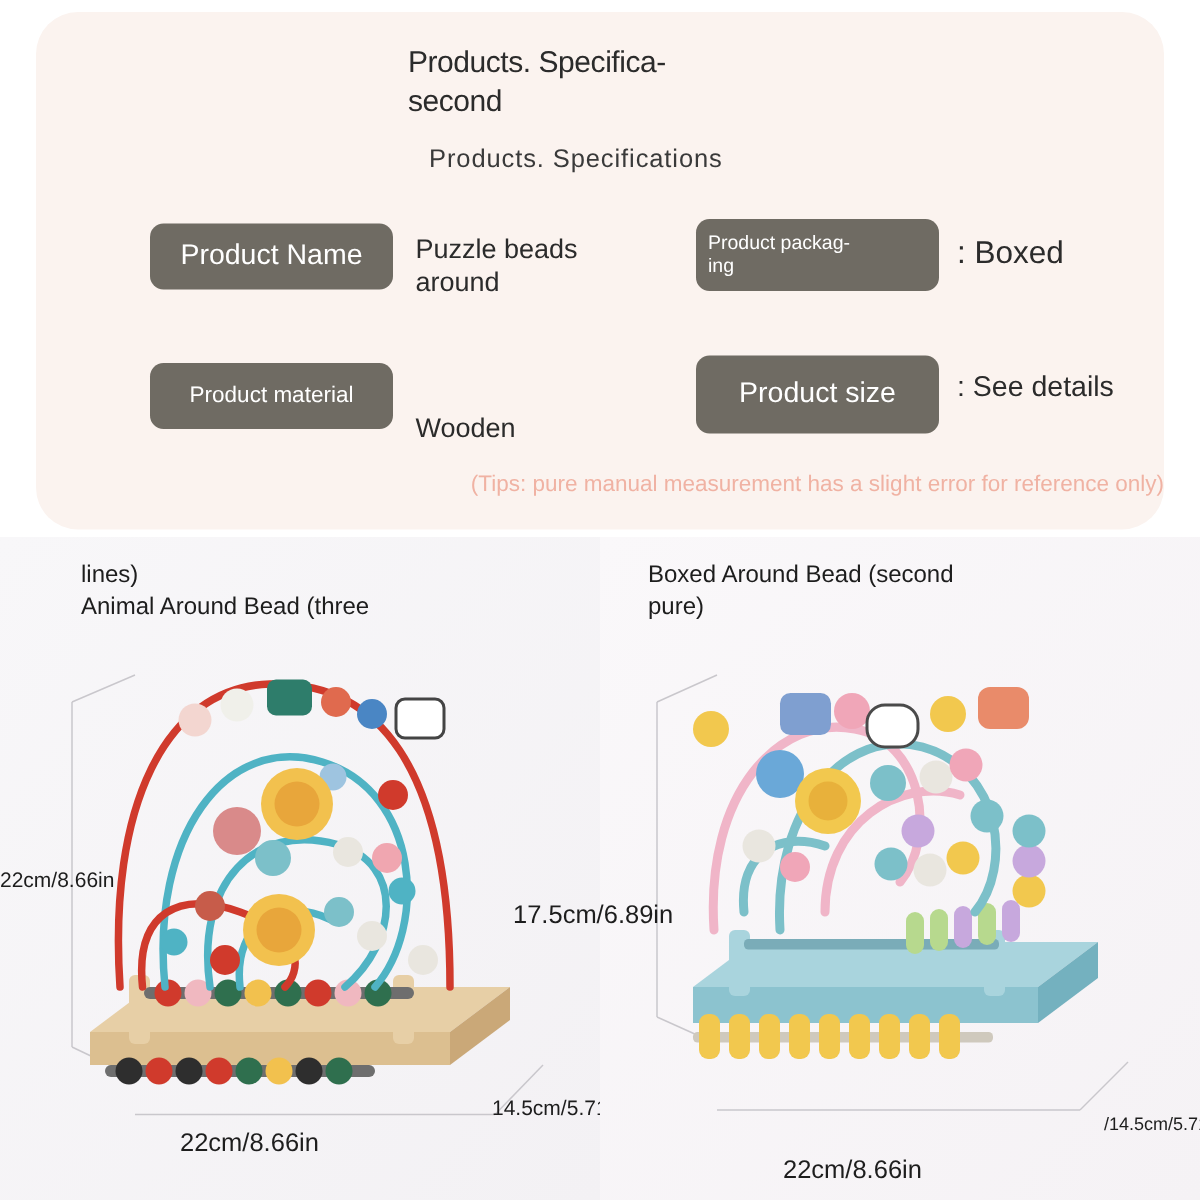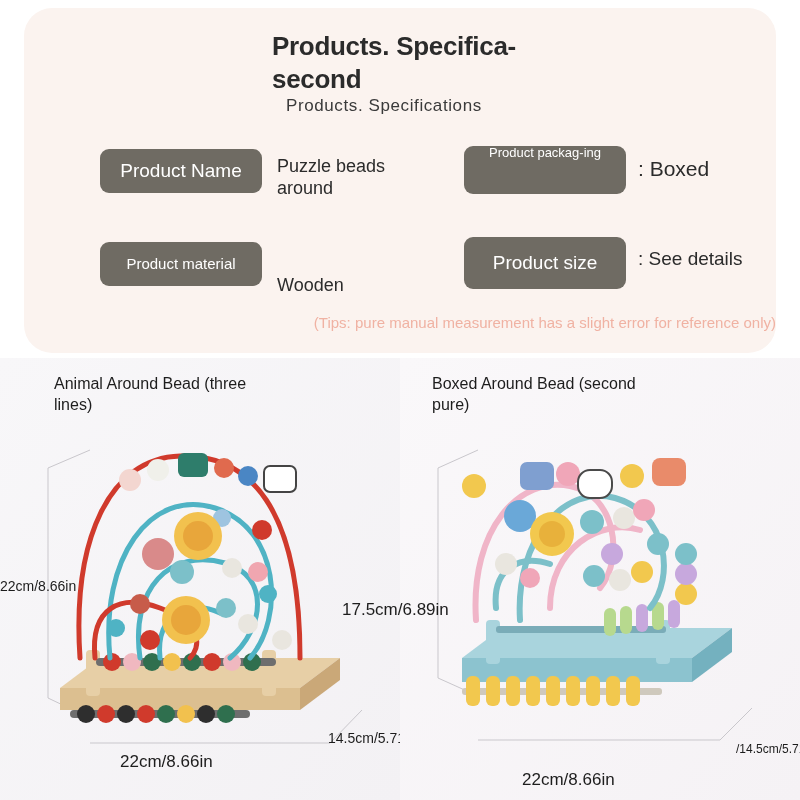--- a/index.html
+++ b/index.html
@@ -10,23 +10,22 @@
     overflow:hidden;
     position:relative;
   }
   .spec-card{
     position:absolute;left:24px;top:8px;width:752px;height:345px;
     background:#fbf3ef;
     border-radius:28px;
   }
   .spec-title{
     position:absolute;left:248px;top:22px;width:300px;
-    font-size:26px;color:#2b2b2b;line-height:1.28;
+    font-size:20px;color:#2b2b2b;line-height:1.28;
     letter-spacing:-0.3px;
-    font-weight:bold;
   }
   .spec-subtitle{
     position:absolute;left:262px;top:88px;
     font-size:17px;color:#3a3a3a;letter-spacing:0.6px;
   }
   .pill{
     position:absolute;
     background:#6f6b63;
     border-radius:9px;
     color:#ffffff;
@@ -79,21 +78,21 @@
   </div>
 
   <div class="spec-subtitle">Products. Specifications</div>
 
   <div class="pill big" style="left:76px;top:141px;width:162px;height:44px;">Product Name</div>
   <div class="val" style="left:253px;top:148px;width:150px;">
     <div>Puzzle beads</div>
     <div>around</div>
   </div>
 
-  <div class="pill small" style="left:440px;top:138px;width:162px;height:48px;flex-direction:row;align-items:flex-start;justify-content:center;">
+  <div class="pill small" style="left:440px;top:138px;width:162px;height:48px;flex-direction:column;align-items:flex-start;justify-content:center;">
     <span>Product packag-</span>
     <span>ing</span>
   </div>
   <div class="val" style="left:614px;top:148px;font-size:21px;">: Boxed</div>
 
   <div class="pill small" style="left:76px;top:234px;width:162px;height:44px;font-size:15px;">Product material</div>
   <div class="val" style="left:253px;top:243px;margin-top:24px;">Wooden</div>
 
   <div class="pill big" style="left:440px;top:229px;width:162px;height:52px;">Product size</div>
   <div class="val" style="left:614px;top:240px;font-size:19px;">: See details</div>
@@ -175,22 +174,22 @@
       <circle cx="226" cy="250" r="10" fill="#7cc0c9"></circle>
       <circle cx="248" cy="266" r="10" fill="#e9e6df"></circle>
       <circle cx="150" cy="282" r="10" fill="#d03a2c"></circle>
       <circle cx="282" cy="282" r="10" fill="#e9e6df"></circle>
       <circle cx="116" cy="270" r="9" fill="#4fb3c4"></circle>
     </g>
   </svg>
 </div>
 
 <div class="caption" style="left:54px;top:374px;width:250px;">
+  <div>lines)</div>
   <div>Animal Around Bead (three</div>
-  <div>lines)</div>
 </div>
 <div class="dimlabel" style="left:0px;top:578px;">22cm/8.66in</div>
 <div class="dimlabel big" style="left:120px;top:740px;">22cm/8.66in</div>
 <div class="dimlabel" style="left:328px;top:730px;">14.5cm/5.71in</div>
 
 <div class="photo right">
   <svg width="400" height="442" viewBox="0 0 400 442">
     <defs>
       <linearGradient id="bgR" x1="0" y1="0" x2="1" y2="1">
         <stop offset="0%" stop-color="#faf8fa"></stop>

